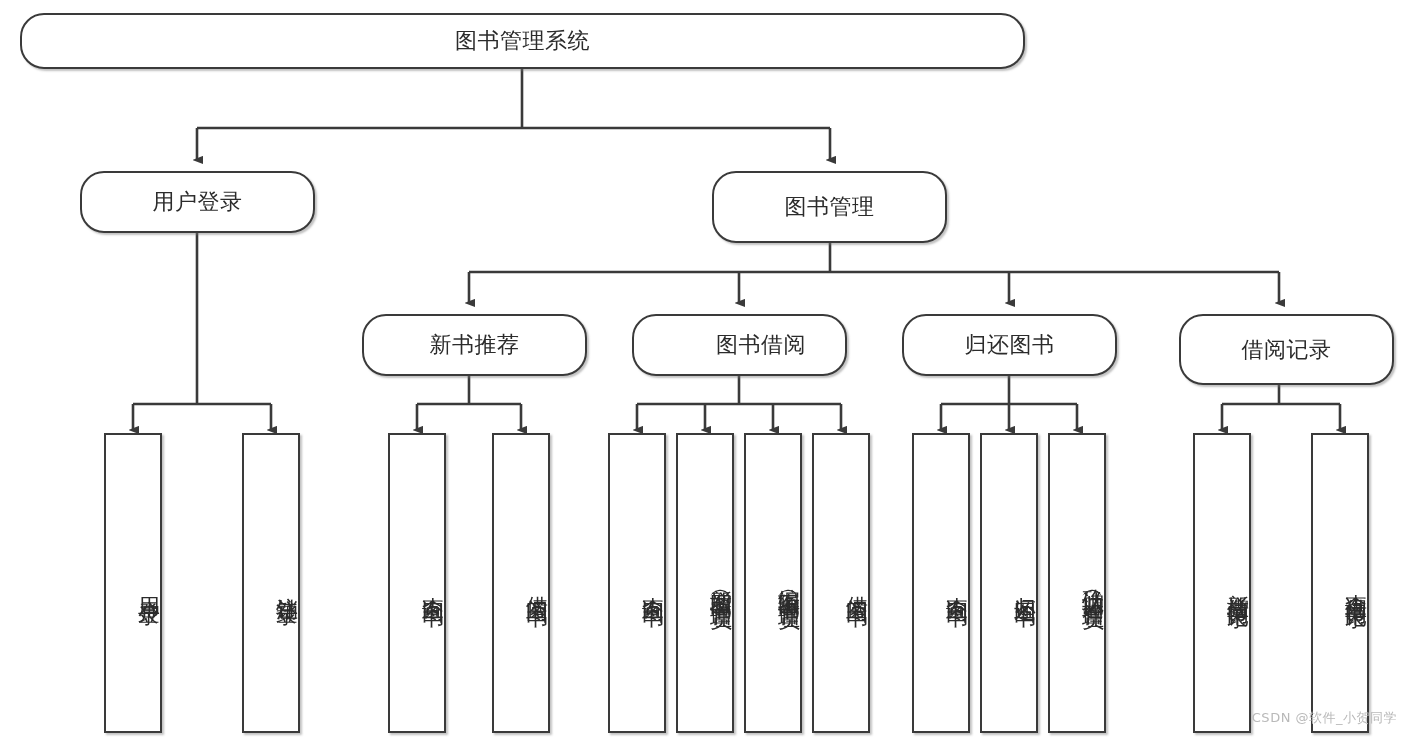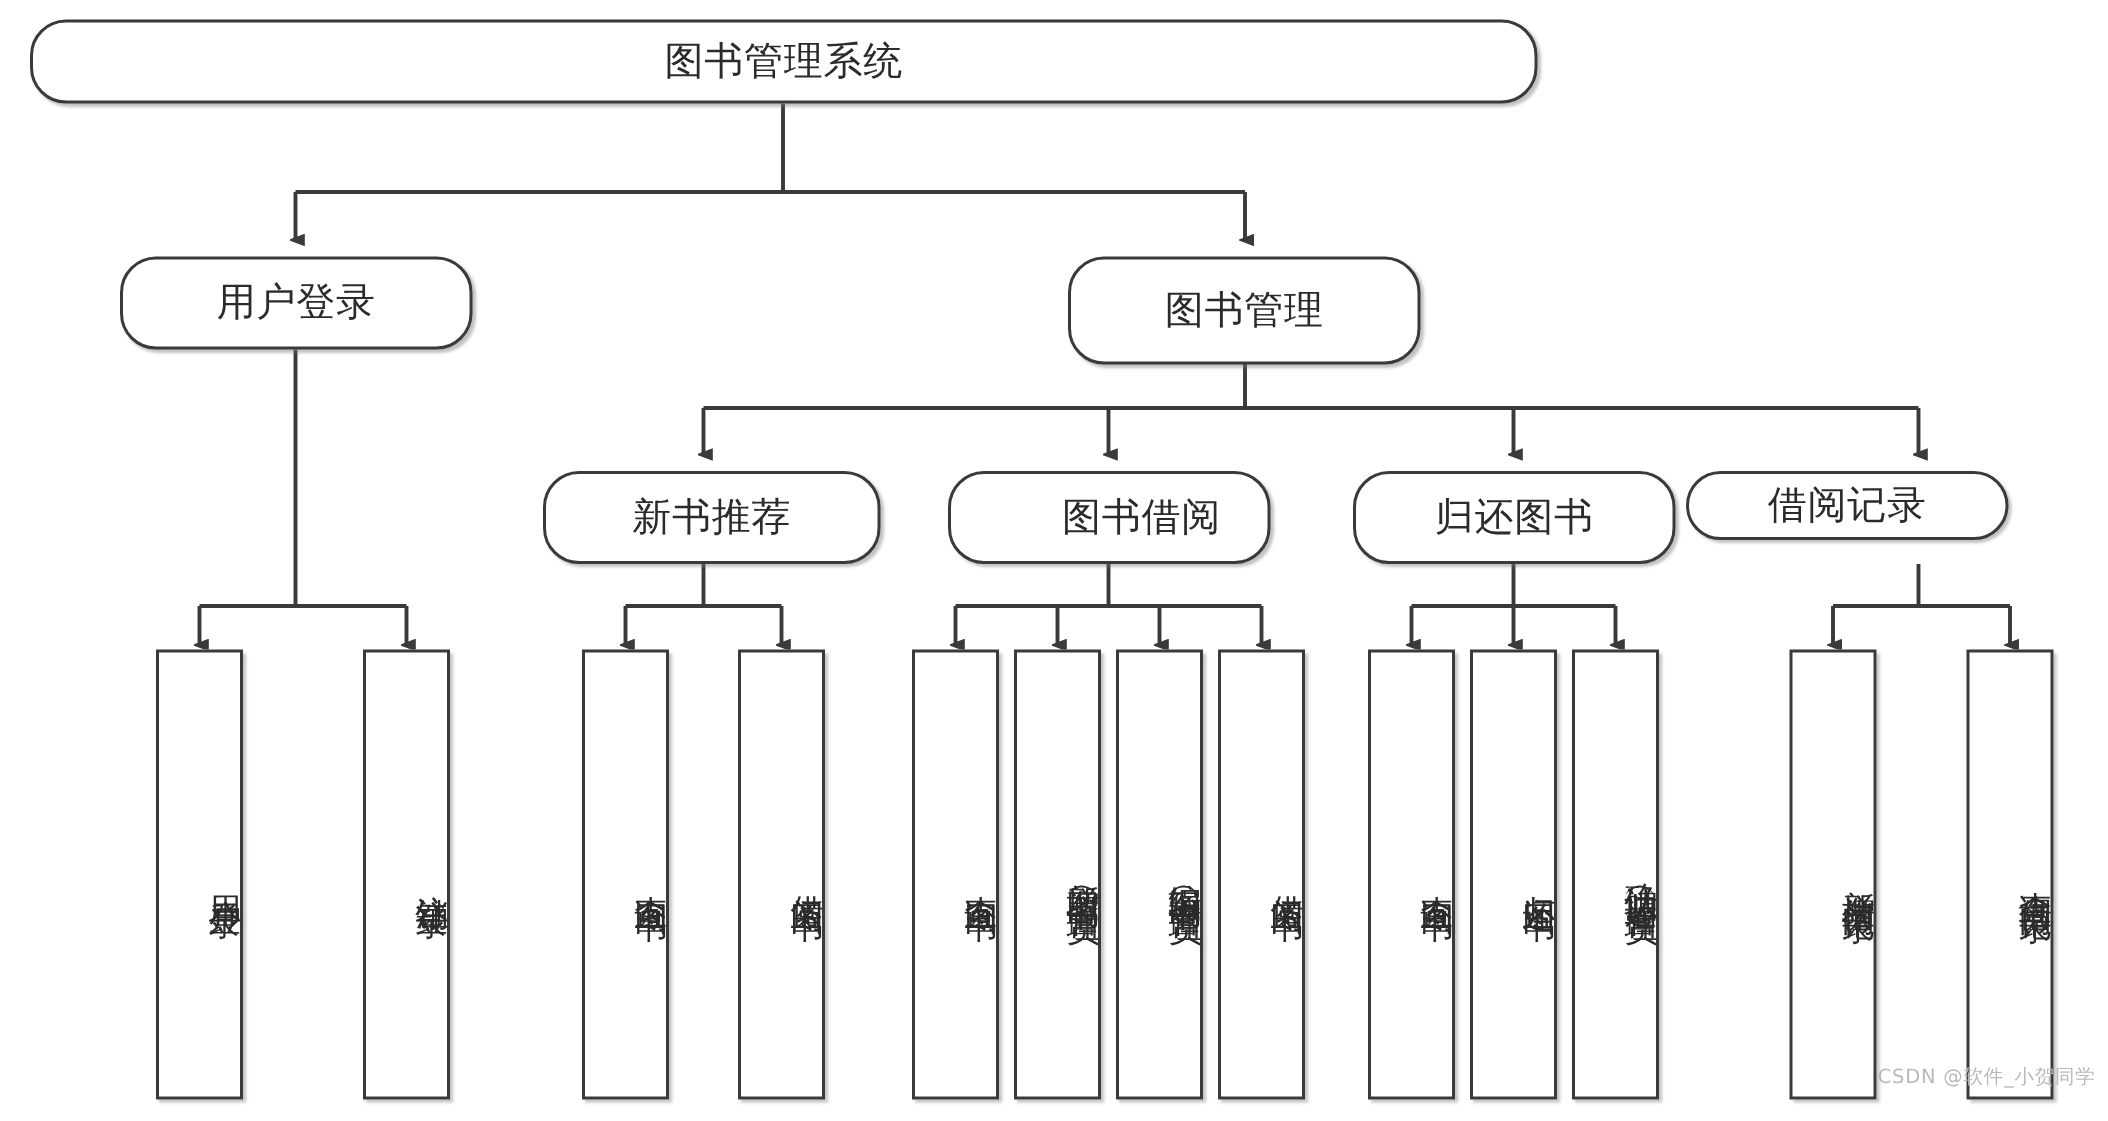--- a/index.html
+++ b/index.html
@@ -30,21 +30,21 @@
     box-sizing: border-box;
     background: #ffffff;
     border: 2.5px solid #3a3a3a;
     box-shadow: 2px 2px 2px rgba(120,120,120,0.45);
     display: flex;
     align-items: center;
     justify-content: center;
     color: #2b2b2b;
   }
   .node.horizontal {
-    font-size: 26px;
+    font-size: 22px;
     letter-spacing: 0.5px;
     border-radius: 24px;
   }
   .node.vertical {
     writing-mode: vertical-rl;
     text-orientation: upright;
     font-size: 22px;
     letter-spacing: 3px;
     align-items: flex-start;
     justify-content: center;
@@ -138,21 +138,21 @@
 
   <div class="node horizontal" style="left:362px; top:314px; width:225px; height:62px;">
     <span class="label">新书推荐</span>
   </div>
   <div class="node horizontal" style="left:632px; top:314px; width:215px; height:62px;padding-left:43px;">
     <span class="label">图书借阅</span>
   </div>
   <div class="node horizontal" style="left:902px; top:314px; width:215px; height:62px;">
     <span class="label">归还图书</span>
   </div>
-  <div class="node horizontal" style="left:1124px; top:314px; width:215px; height:46px;">
+  <div class="node horizontal" style="left:1179px; top:314px; width:215px; height:71px;">
     <span class="label">借阅记录</span>
   </div>
 
   <div class="node vertical" style="left:104px; top:433px; width:58px; height:300px;">
     <span class="label">用户登录</span>
   </div>
   <div class="node vertical" style="left:242px; top:433px; width:58px; height:300px;">
     <span class="label">注销登录</span>
   </div>
 

